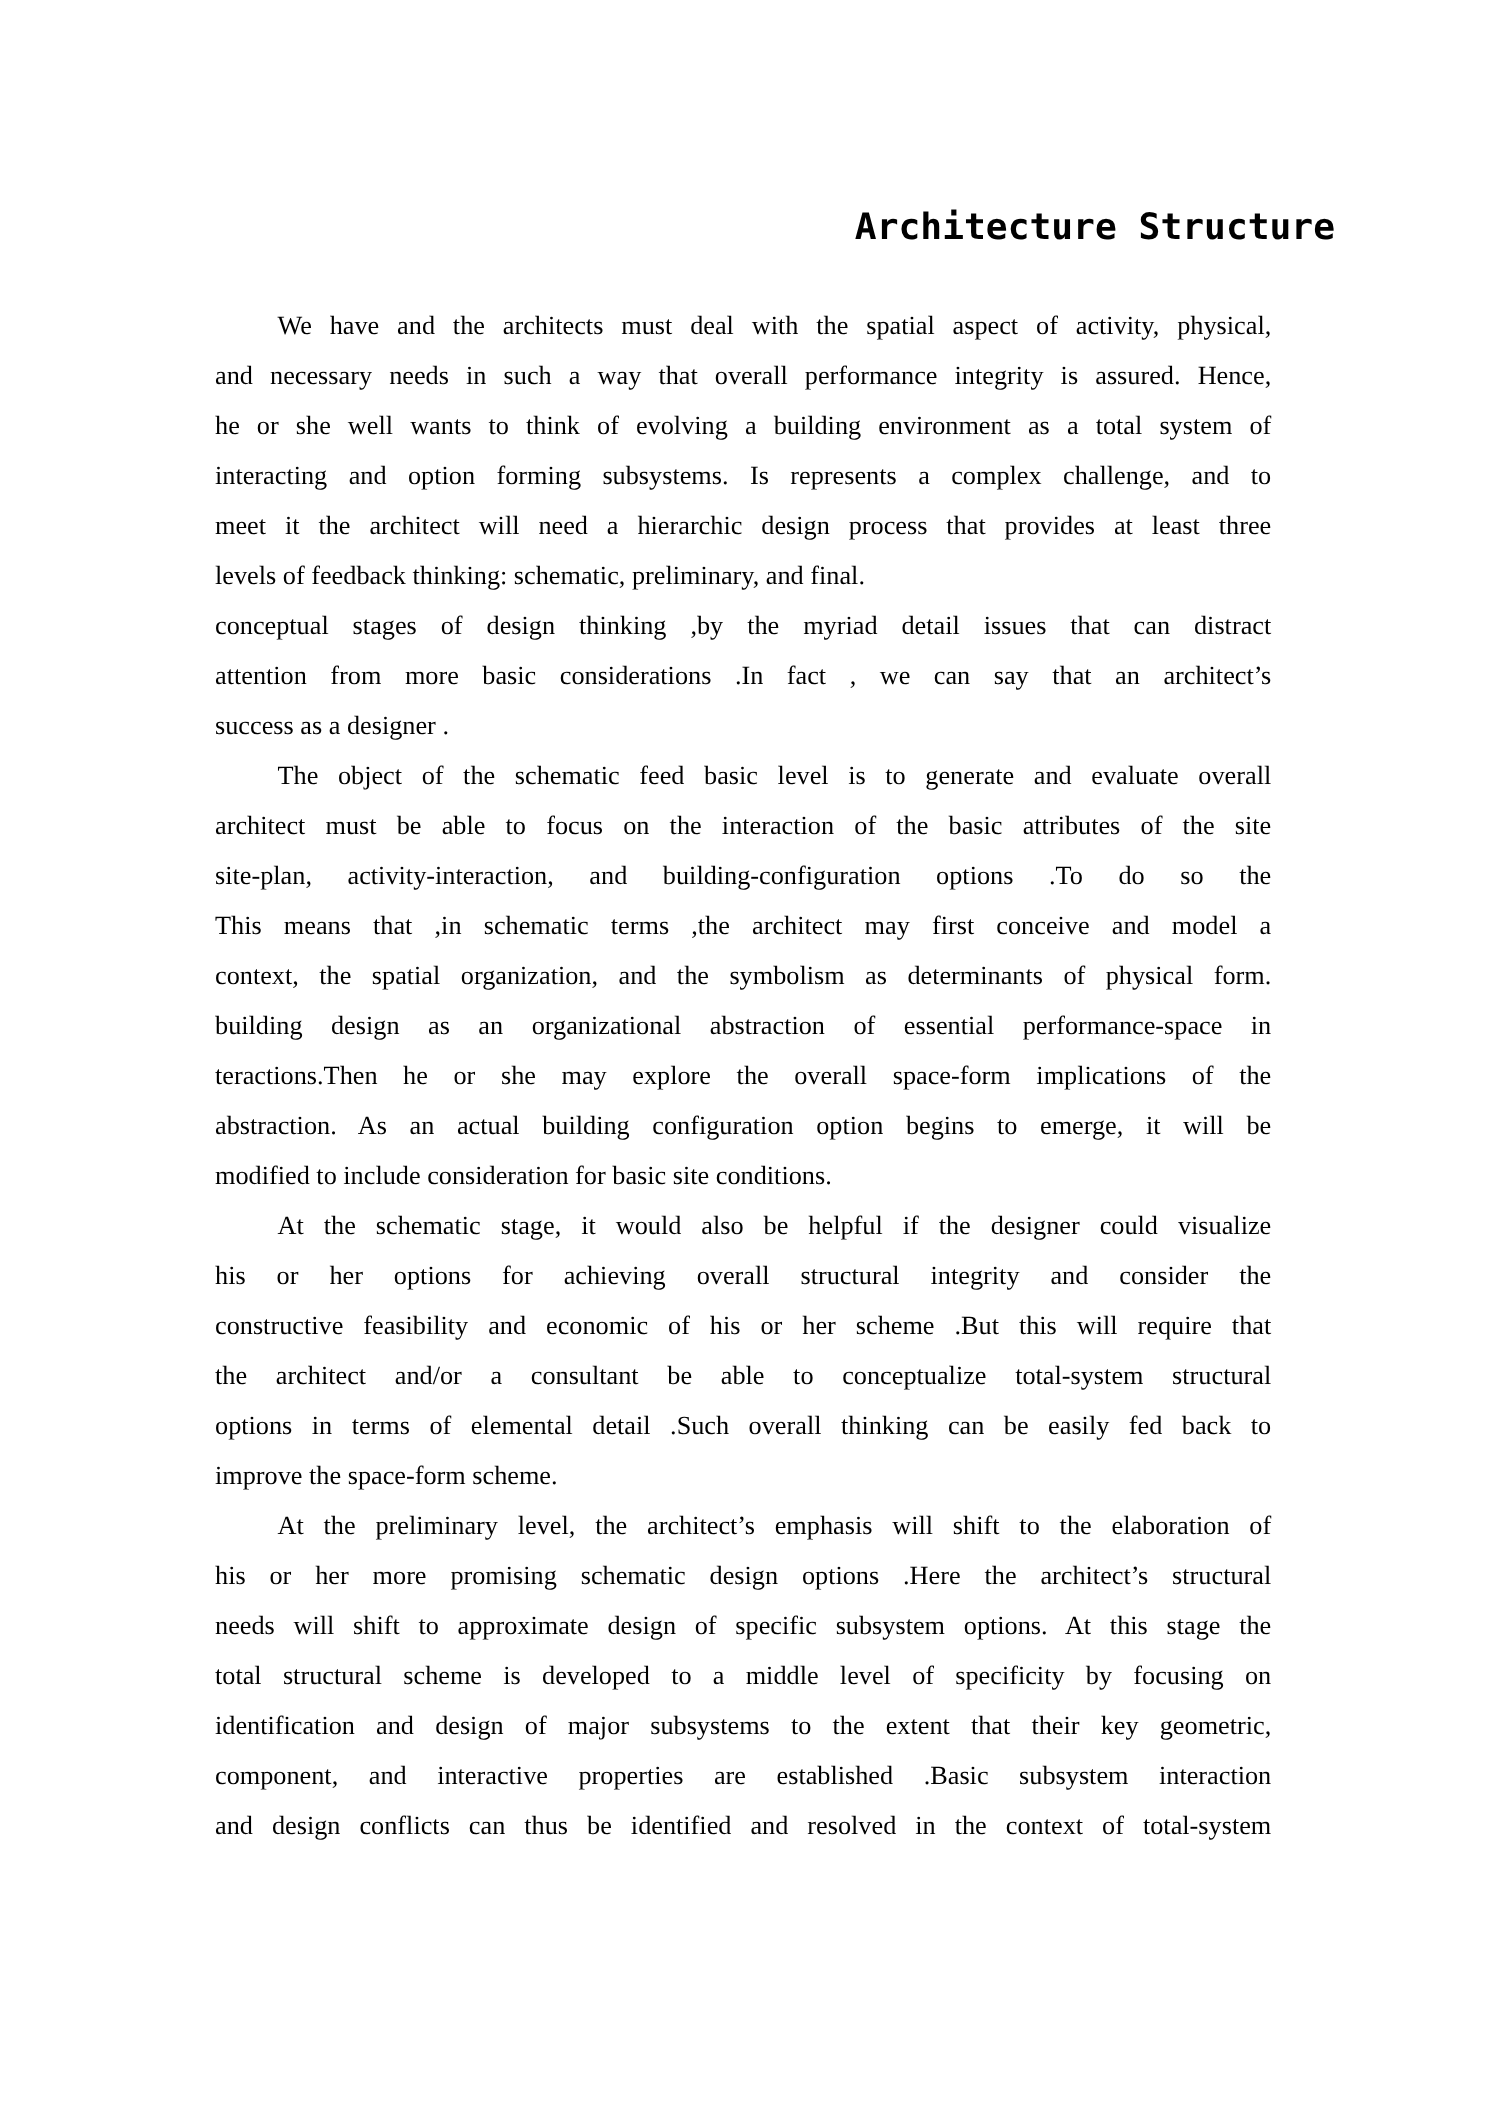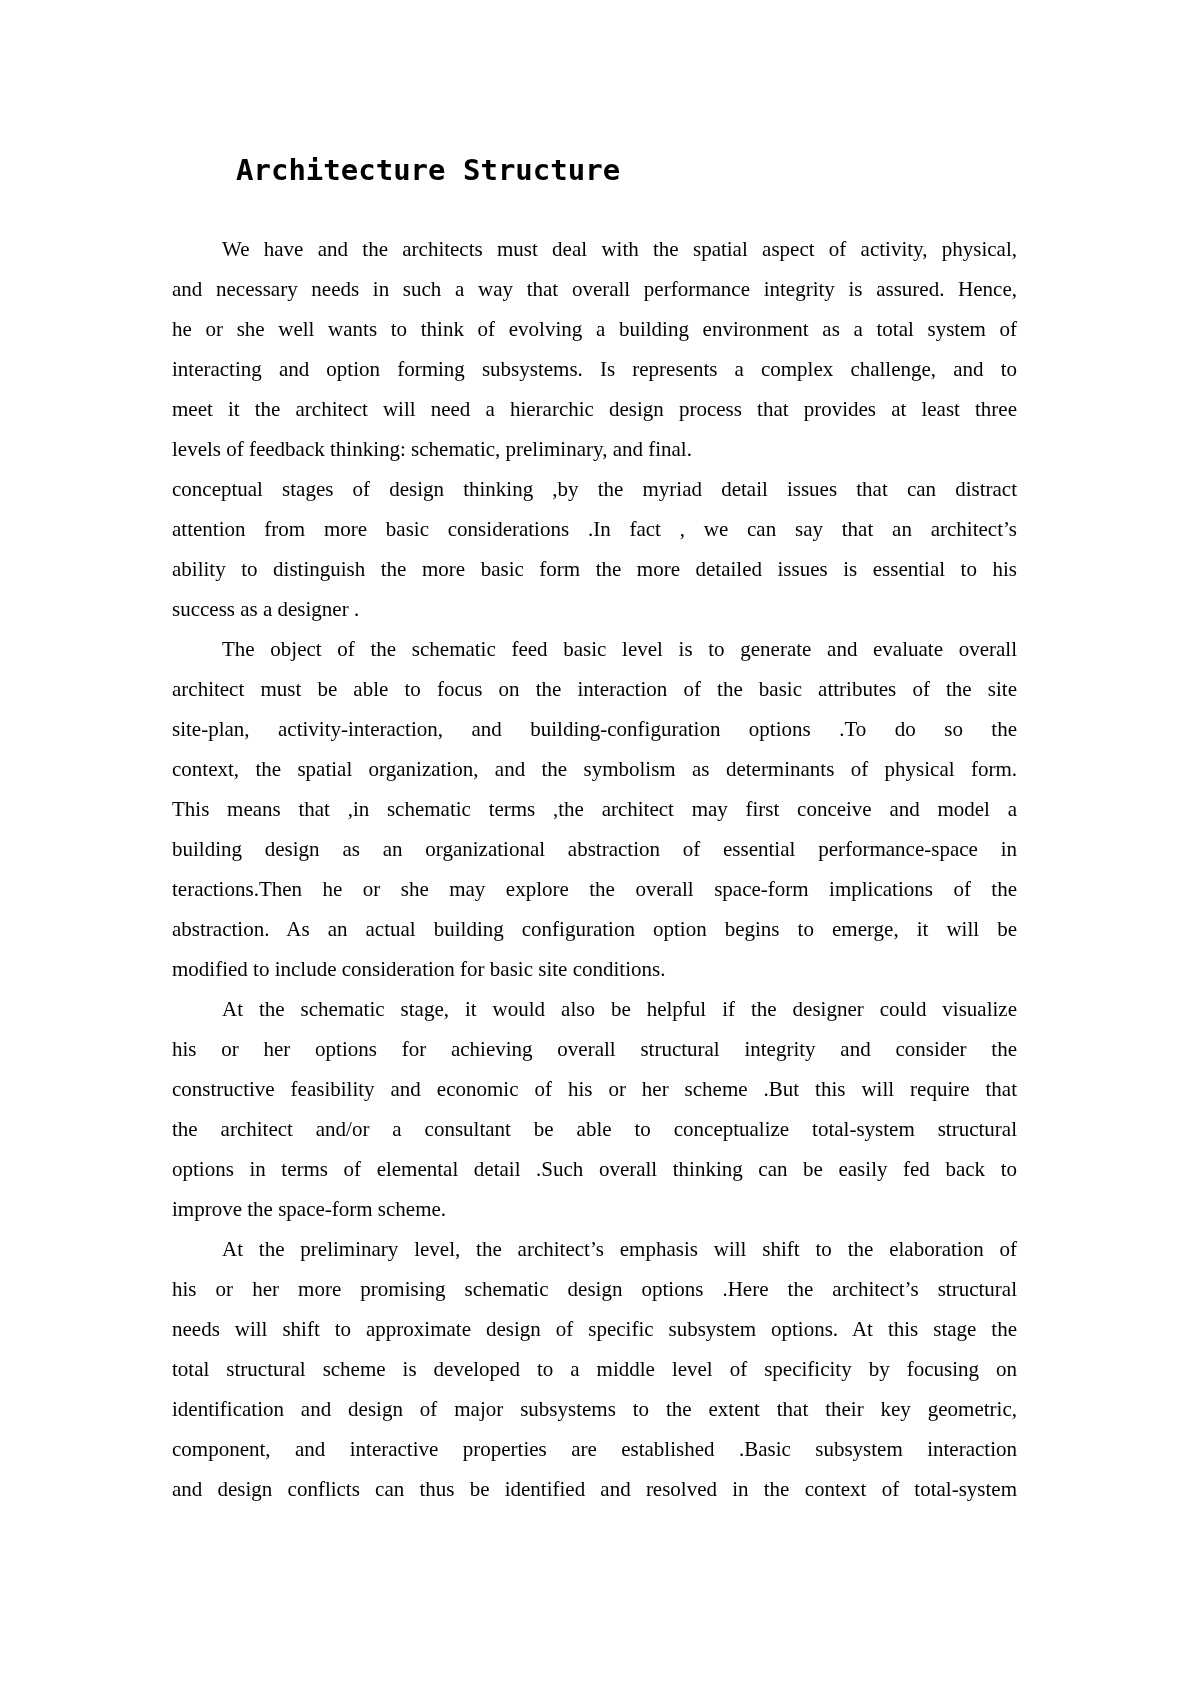--- a/index.html
+++ b/index.html
@@ -14,27 +14,27 @@
     font-family: "Liberation Serif", serif;
     overflow: hidden;
   }
   .page {
     box-sizing: border-box;
     width: 1200px;
     height: 1697px;
     padding: 148px 183px 0 172px;
   }
   .doc-title {
-    margin: 1px;
+    margin: 12px;
     height: 42px;
     line-height: 42px;
     font-family: "DejaVu Sans Mono", monospace;
     font-weight: bold;
     font-size: 29px;
-    text-align: left;
+    text-align: right;
     position: relative;
     left: 63px;
     white-space: pre;
   }
   .doc-body {
     margin-top: 38px;
   }
   .line {
     height: 40px;
     line-height: 40px;
@@ -58,27 +58,26 @@
   <h1 class="doc-title">Architecture Structure</h1>
   <div class="doc-body">
       <div class="line first">We have and the architects must deal with the spatial aspect of activity, physical,</div>
       <div class="line">and necessary needs in such a way that overall performance integrity is assured. Hence,</div>
       <div class="line">he or she well wants to think of evolving a building environment as a total system of</div>
       <div class="line">interacting and option forming subsystems. Is represents a complex challenge, and to</div>
       <div class="line">meet it the architect will need a hierarchic design process that provides at least three</div>
       <div class="line flush">levels of feedback thinking: schematic, preliminary, and final.</div>
       <div class="line">conceptual stages of design thinking ,by the myriad detail issues that can distract</div>
       <div class="line">attention from more basic considerations .In fact , we can say that an architect’s</div>
-      <div class="line">ability to distinguish the more basic form the more detailed issues is essential to his</div>
       <div class="line flush">success as a designer .</div>
       <div class="line first">The object of the schematic feed basic level is to generate and evaluate overall</div>
       <div class="line">architect must be able to focus on the interaction of the basic attributes of the site</div>
       <div class="line">site-plan, activity-interaction, and building-configuration options .To do so the</div>
+      <div class="line">This means that ,in schematic terms ,the architect may first conceive and model a</div>
       <div class="line">context, the spatial organization, and the symbolism as determinants of physical form.</div>
-      <div class="line">This means that ,in schematic terms ,the architect may first conceive and model a</div>
       <div class="line">building design as an organizational abstraction of essential performance-space in</div>
       <div class="line">teractions.Then he or she may explore the overall space-form implications of the</div>
       <div class="line">abstraction. As an actual building configuration option begins to emerge, it will be</div>
       <div class="line flush">modified to include consideration for basic site conditions.</div>
       <div class="line first">At the schematic stage, it would also be helpful if the designer could visualize</div>
       <div class="line">his or her options for achieving overall structural integrity and consider the</div>
       <div class="line">constructive feasibility and economic of his or her scheme .But this will require that</div>
       <div class="line">the architect and/or a consultant be able to conceptualize total-system structural</div>
       <div class="line">options in terms of elemental detail .Such overall thinking can be easily fed back to</div>
       <div class="line flush">improve the space-form scheme.</div>

